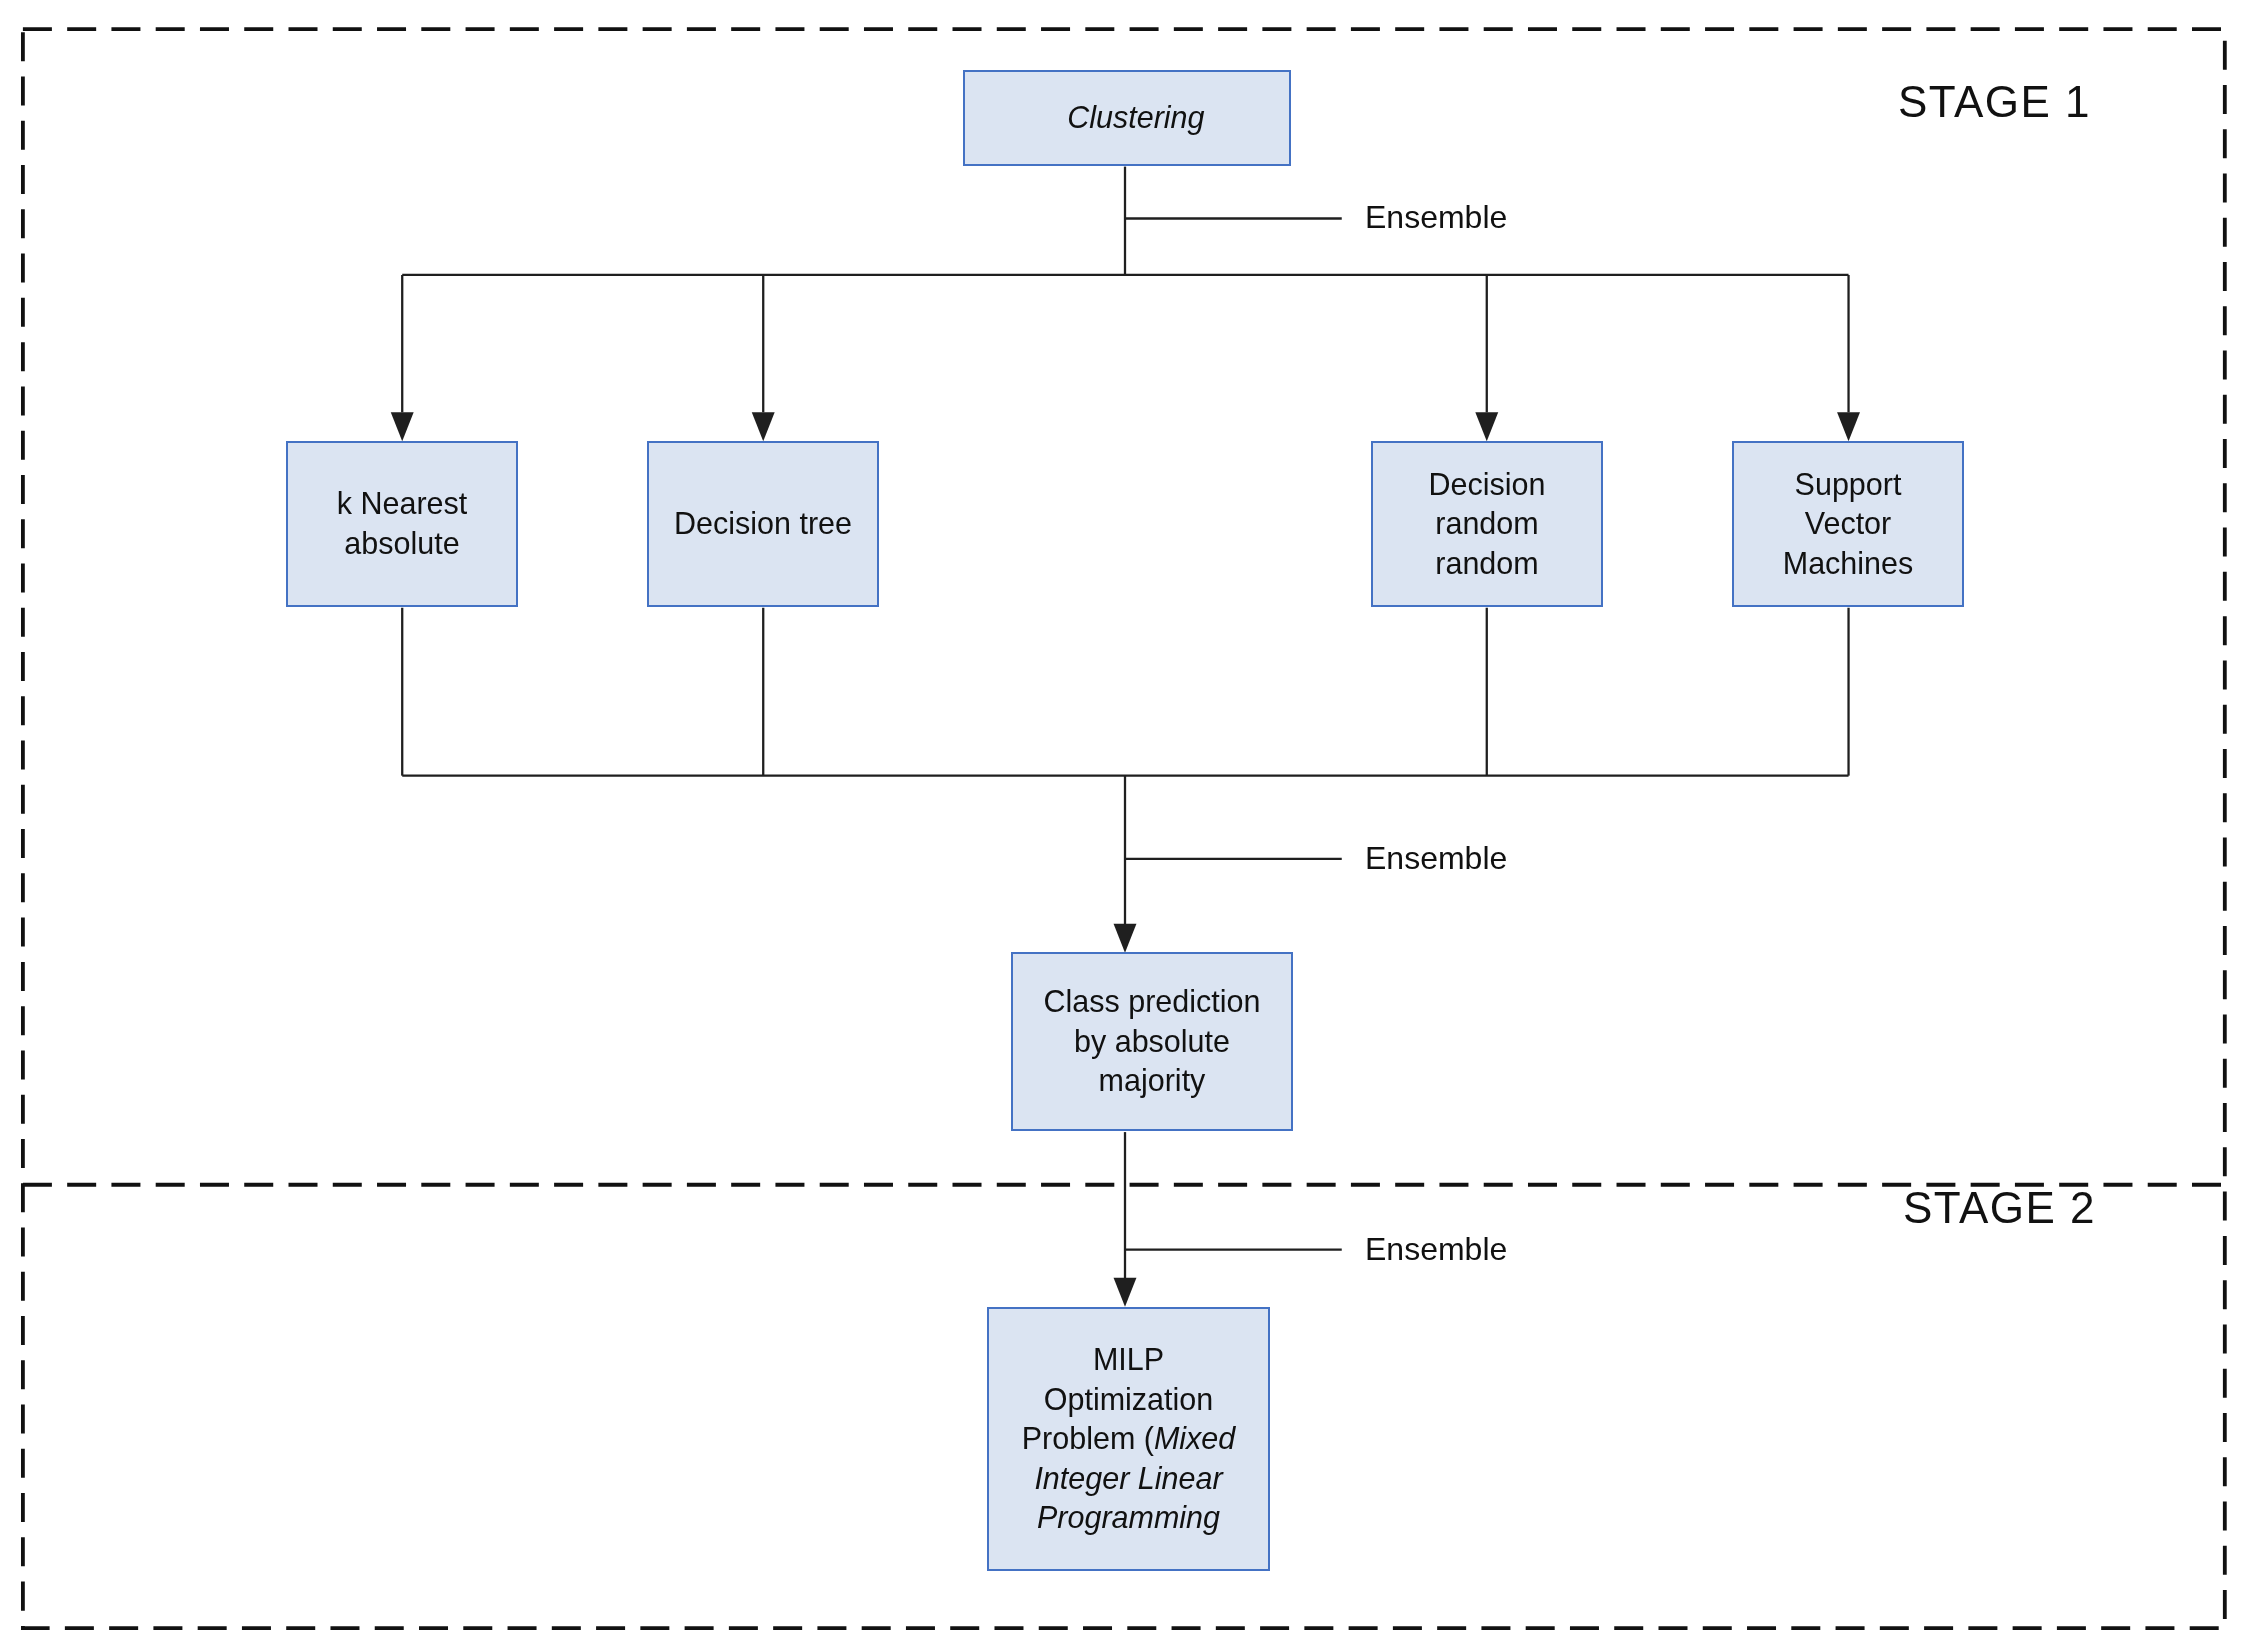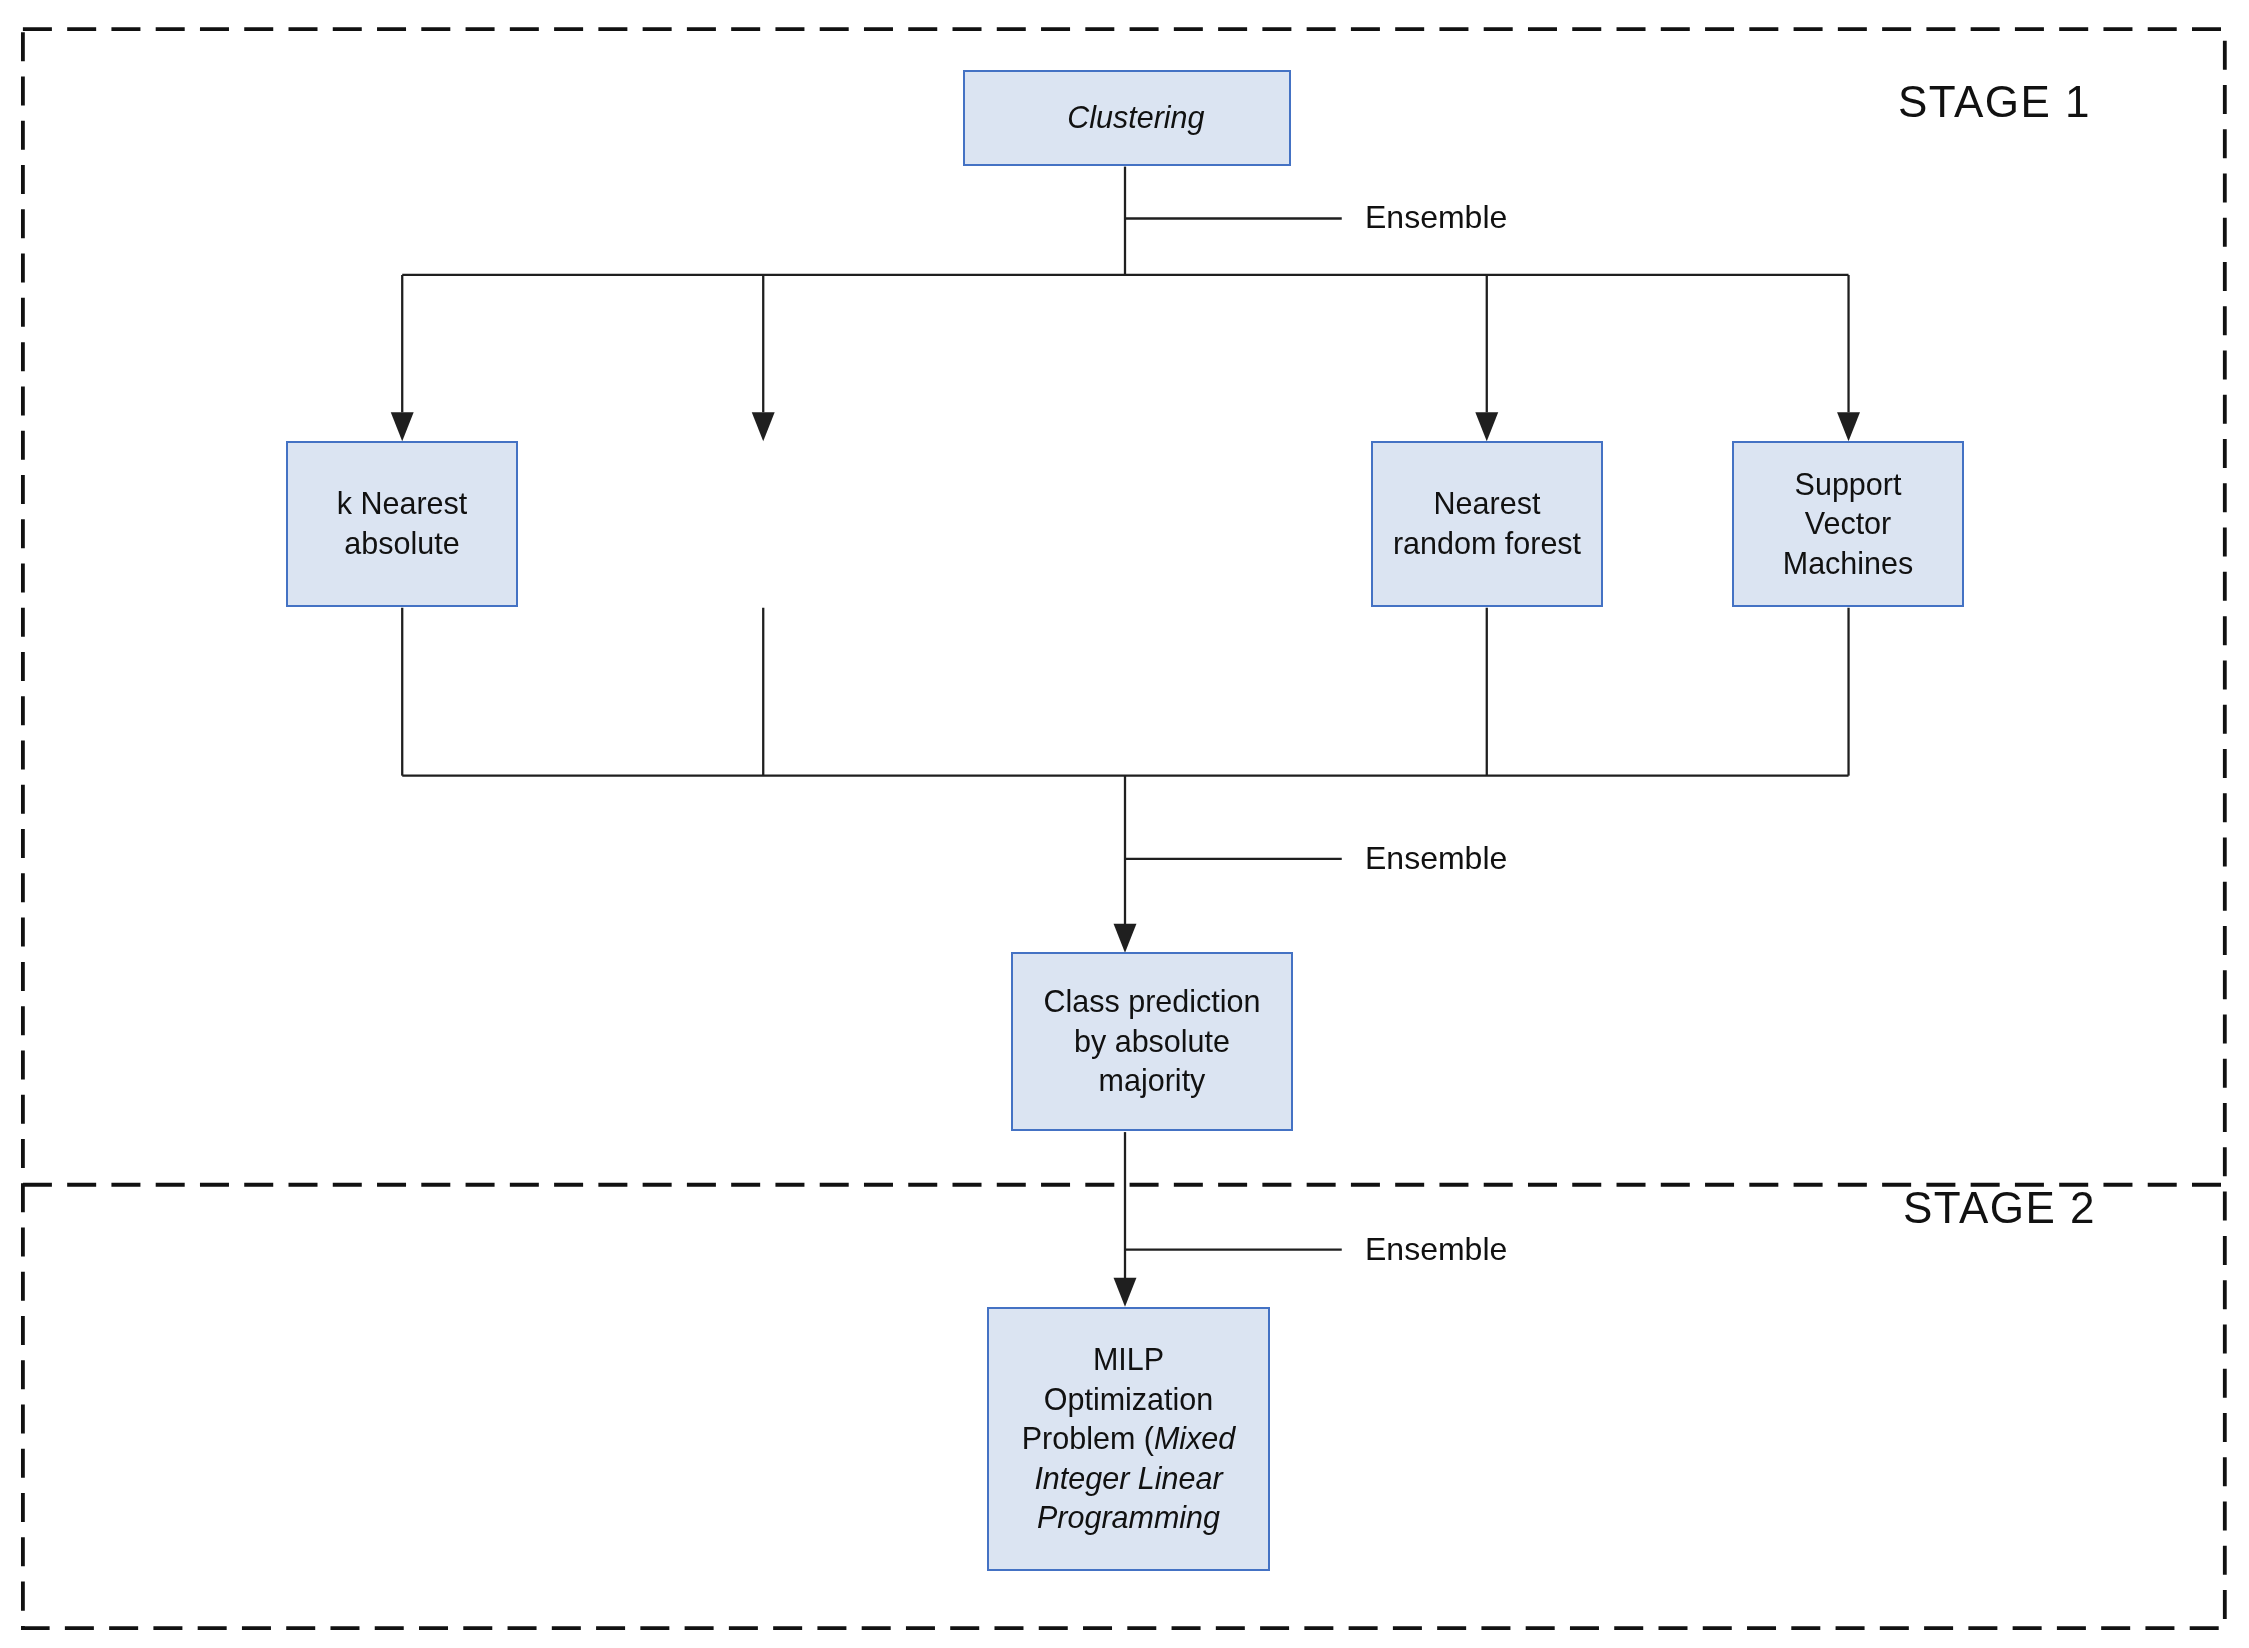--- a/index.html
+++ b/index.html
@@ -88,22 +88,23 @@
   <div class="stage-label" style="left:1903px;top:1186px;">STAGE 2</div>
 
   <div class="flabel" style="left:1365px;top:201px;">Ensemble</div>
   <div class="flabel" style="left:1365px;top:842px;">Ensemble</div>
   <div class="flabel" style="left:1365px;top:1233px;">Ensemble</div>
 
   <div class="node italic" style="left:963px;top:70px;width:328px;height:96px;padding-left:33px;">Clustering</div>
 
   <div class="node" style="left:286px;top:441px;width:232px;height:166px;">k Nearest absolute</div>
 
+  <div class="node" style="left:647px;top:441px;width:232px;height:166px;">Decision tree</div>
 
-  <div class="node" style="left:1371px;top:441px;width:232px;height:166px;">Nearest random forest</div>
+  <div class="node" style="left:1371px;top:441px;width:232px;height:166px;">Decision random random</div>
 
   <div class="node" style="left:1732px;top:441px;width:232px;height:166px;">Support Vector Machines</div>
 
   <div class="node" style="left:987px;top:952px;width:282px;height:179px;margin-left:24px;">Class prediction by absolute majority</div>
 
   <div class="node" style="left:987px;top:1307px;width:283px;height:264px;padding:4px 20px;">
     <span><span>MILP Optimization Problem (</span><span class="it">Mixed Integer Linear Programming</span></span>
   </div>
 
 </div>

